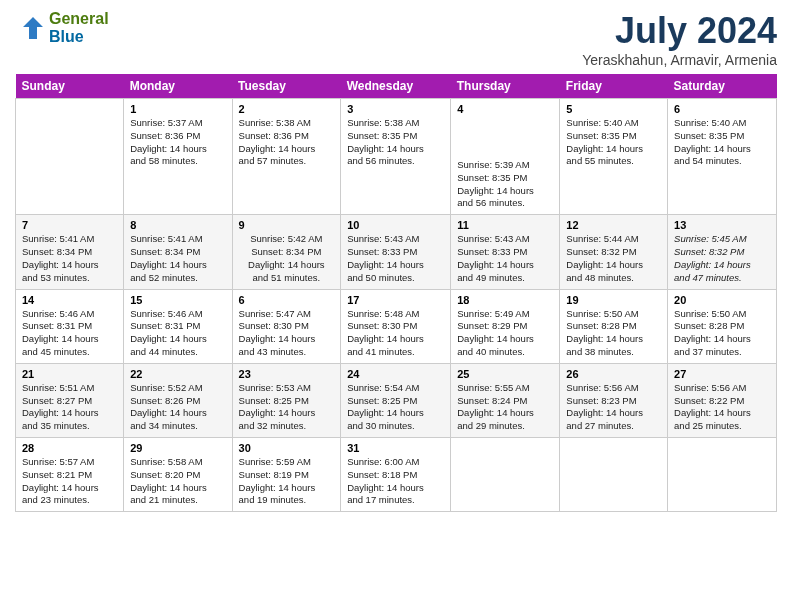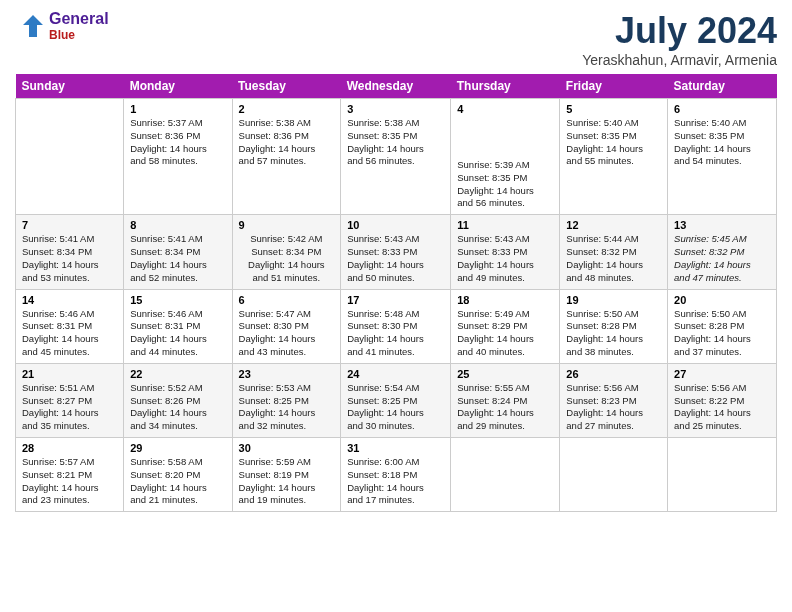--- a/index.html
+++ b/index.html
@@ -84,22 +84,22 @@
 </head>
 <body>
 
 <div class="page">
   <div class="header">
     <div class="logo">
       <svg class="logo-icon" viewBox="0 0 30 30">
         <polygon points="18,4 28,14 22,14 22,26 14,26 14,14 8,14" fill="#2e7bc4"></polygon>
       </svg>
       <div>
-        <div style="font-size:16px;font-weight:bold;color:#4c1d95;">General</div>
-        <div style="font-size:12px;font-weight:bold;color:#b91c1c;">Blue</div>
+        <div style="font-size:16px;font-weight:bold;color:#4d7c0f;">General</div>
+        <div style="font-size:16px;font-weight:bold;color:#0369a1;">Blue</div>
       </div>
     </div>
     <div class="title-area">
       <div class="main-title">July 2024</div>
       <div class="subtitle">Yeraskhahun, Armavir, Armenia</div>
     </div>
   </div>
 
   <table>
     <thead>

